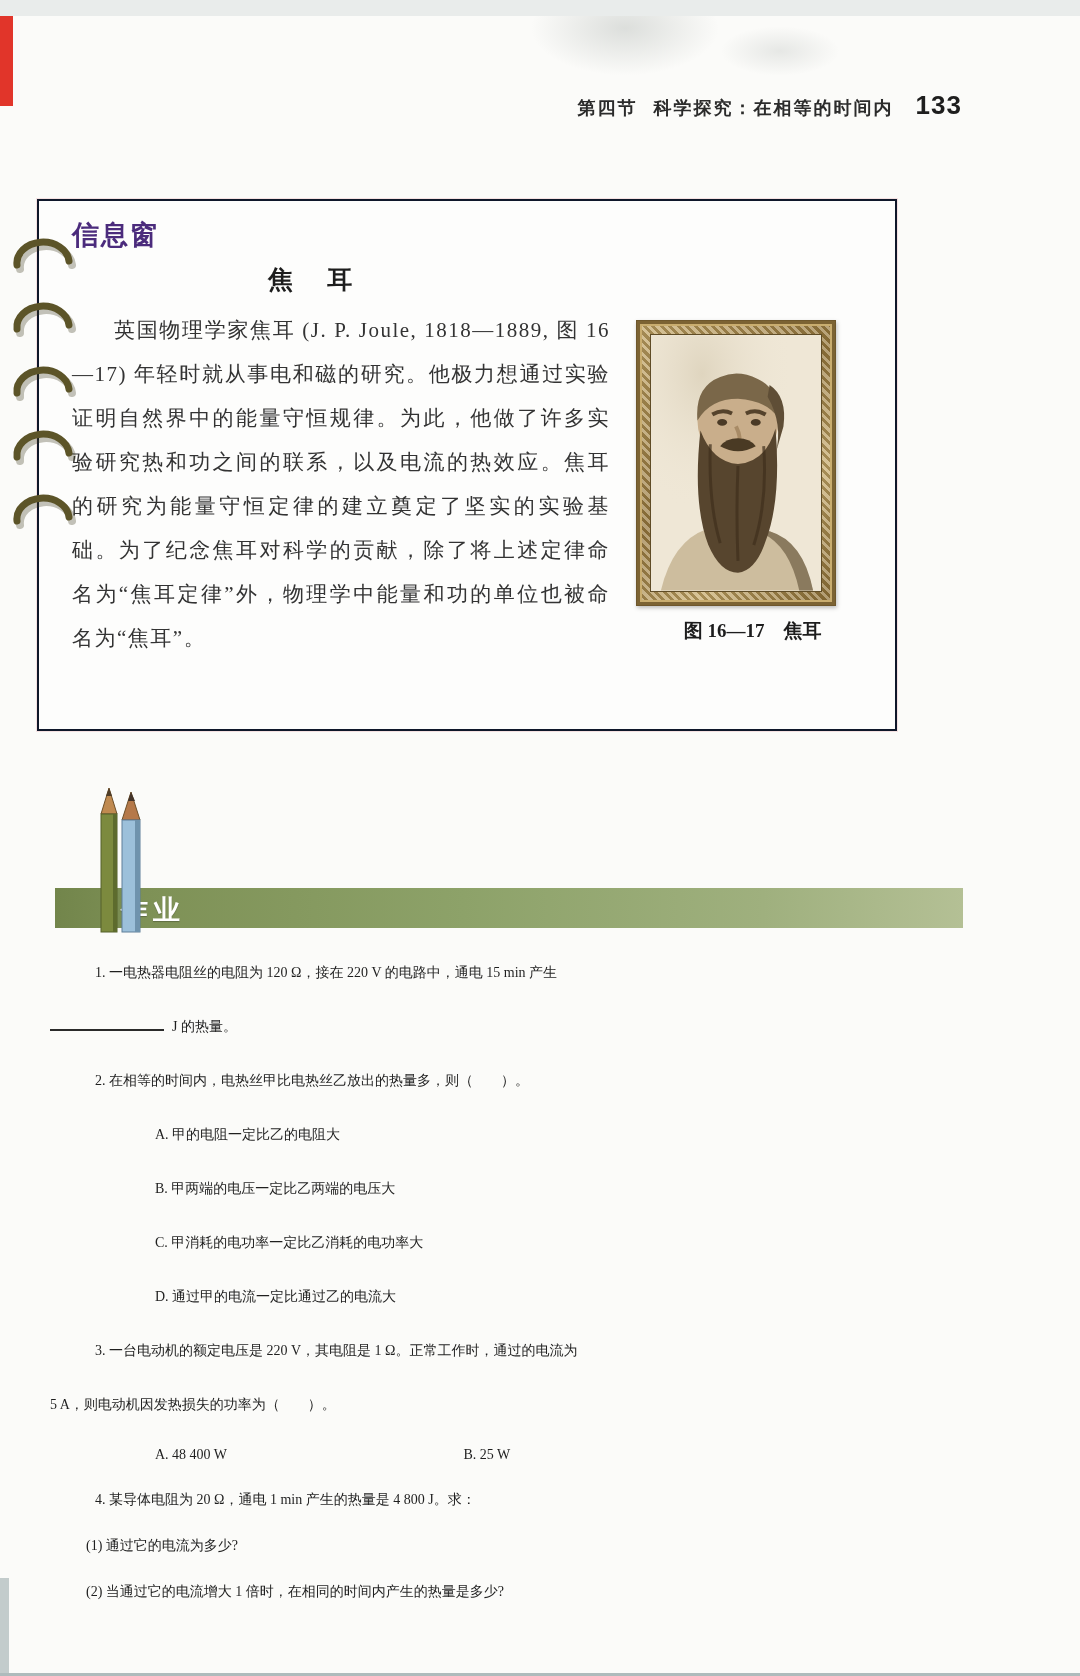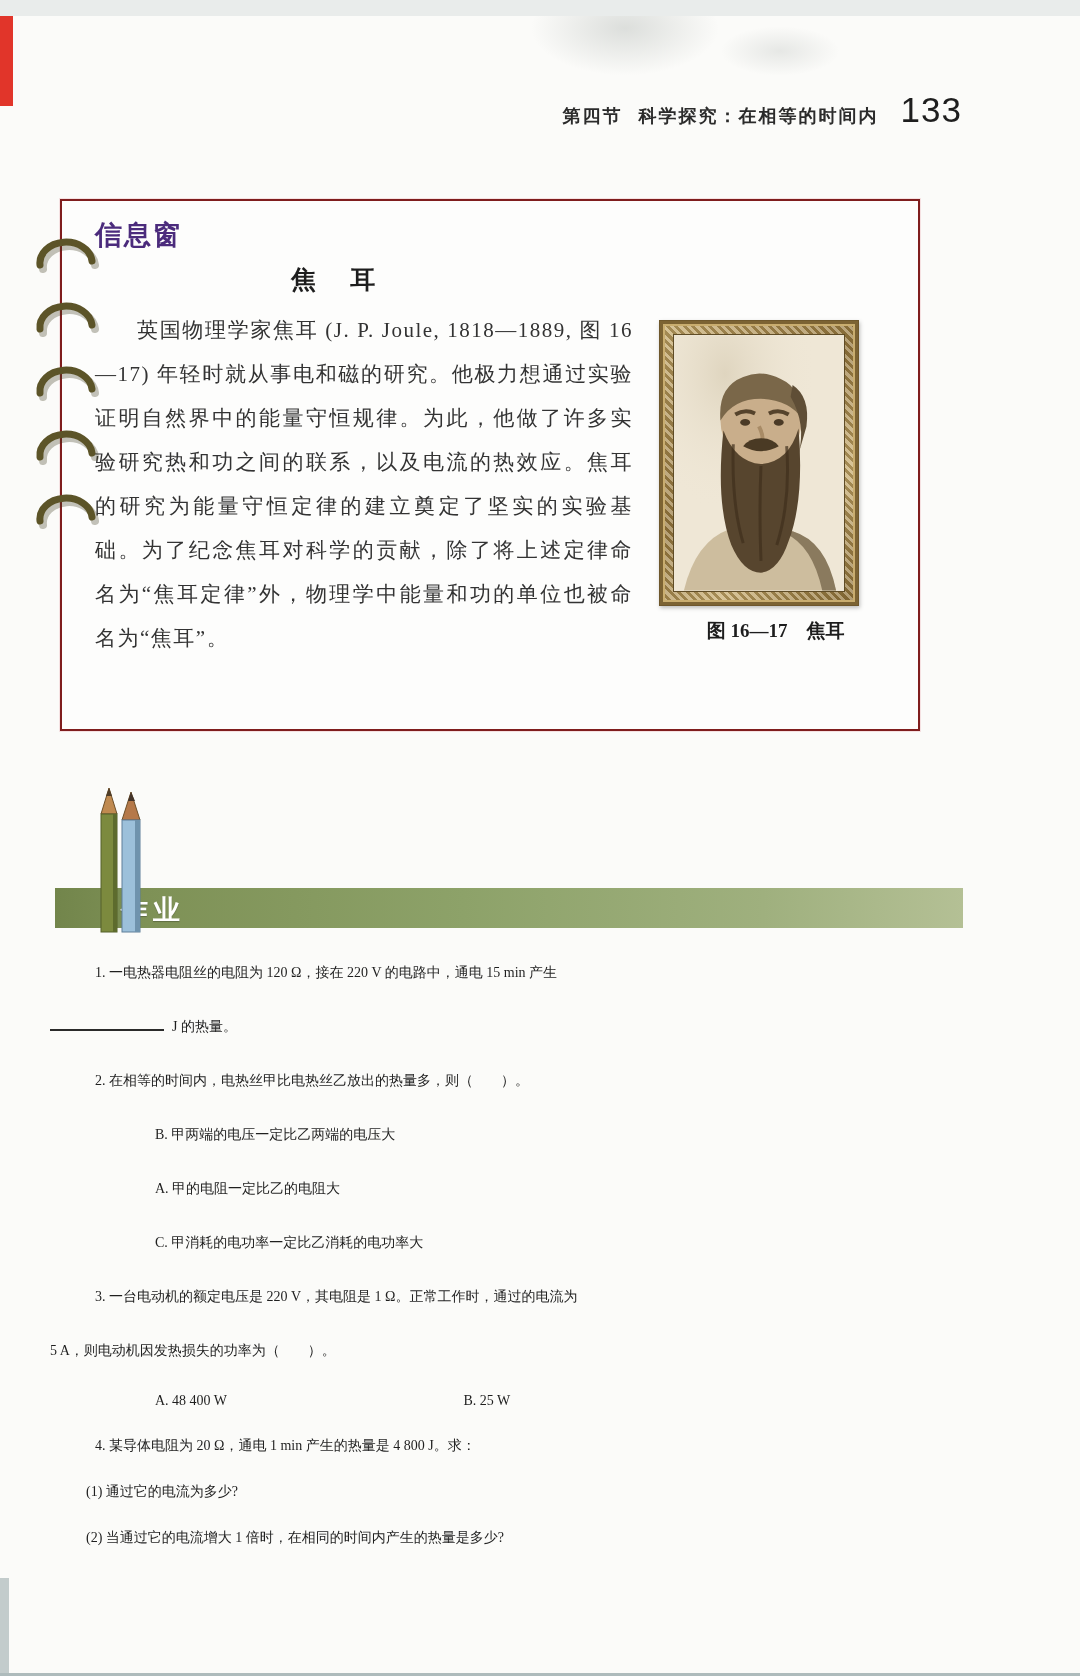--- a/index.html
+++ b/index.html
@@ -16,25 +16,25 @@
   .smudge{position:absolute;left:530px;top:0;width:190px;height:60px;
     background:radial-gradient(ellipse at 50% 20%,rgba(110,120,115,.22),transparent 70%);}
   .smudge2{position:absolute;left:720px;top:10px;width:120px;height:50px;
     background:radial-gradient(ellipse,rgba(110,120,115,.15),transparent 70%);}
 
   
   .header{position:absolute;top:74px;right:118px;display:flex;align-items:baseline;
     font-family:"Liberation Sans","DejaVu Sans",sans-serif;}
   .header .sec{font-size:18px;font-weight:bold;color:#2b2b2b;margin-right:16px;letter-spacing:2px;}
   .header .ttl{font-size:18px;font-weight:bold;color:#2b2b2b;letter-spacing:2px;}
-  .header .pno{font-size:35px;font-weight:normal;color:#1e1e1e;margin-left:22px;letter-spacing:1px;text-align:center;}
+  .header .pno{font-size:26px;font-weight:bold;color:#1e1e1e;margin-left:22px;letter-spacing:1px;text-align:center;}
 
   
-  .info-box{position:absolute;left:60px;top:183px;width:860px;height:532px;
-    background:#fdfdfc;border:2px solid #7f1d1d;box-sizing:border-box;
+  .info-box{position:absolute;left:37px;top:183px;width:860px;height:532px;
+    background:#fdfdfc;border:2px solid #0f172a;box-sizing:border-box;
     box-shadow:0 0 0 1px rgba(227,149,160,.25);}
   .rings{position:absolute;left:-36px;top:20px;width:92px;height:330px;pointer-events:none;}
   .info-label{margin:16px 0 0 33px;font-family:"Liberation Sans","DejaVu Sans",sans-serif;
     font-size:27px;font-weight:bold;color:#4b2b7c;letter-spacing:2px;}
   .joule-title{margin-top:10px;text-align:center;padding-right:300px;
     font-size:25px;font-weight:bold;color:#1d1d1d;letter-spacing:14px;}
   .info-content{padding:12px 26px 0 33px;}
   .figure{float:right;width:233px;margin:12px 0 12px 26px;}
   .frame{
     box-sizing:border-box;width:200px;padding:13px;border:1px solid #6e572c;
@@ -155,23 +155,24 @@
     <rect x="45" y="36" width="5" height="112" fill="#6f93ad"></rect>
   </svg>
   <div class="hw-banner">
     <span class="lbl">作业</span>
   </div>
 
   <div class="questions">
     <div class="qline ind-num">1. 一电热器电阻丝的电阻为 120 Ω，接在 220 V 的电路中，通电 15 min 产生</div>
     <div class="qline"><span class="blank"></span><span>J 的热量。</span></div>
     <div class="qline ind-num">2. 在相等的时间内，电热丝甲比电热丝乙放出的热量多，则（　　）。</div>
+    <div class="qline ind-opt">A. 甲的电阻一定比乙的电阻大</div>
     <div class="qline ind-opt">B. 甲两端的电压一定比乙两端的电压大</div>
-    <div class="qline ind-opt">A. 甲的电阻一定比乙的电阻大</div>
     <div class="qline ind-opt">C. 甲消耗的电功率一定比乙消耗的电功率大</div>
+    <div class="qline ind-opt">D. 通过甲的电流一定比通过乙的电流大</div>
     <div class="qline ind-num">3. 一台电动机的额定电压是 220 V，其电阻是 1 Ω。正常工作时，通过的电流为</div>
     <div class="qline">5 A，则电动机因发热损失的功率为（　　）。</div>
     <div class="qline optrow">
       <span class="col1">A. 48 400 W</span>
       <span>B. 25 W</span>
     </div>
     <div class="qline ind-num tight">4. 某导体电阻为 20 Ω，通电 1 min 产生的热量是 4 800 J。求：</div>
     <div class="qline ind-sub">(1) 通过它的电流为多少?</div>
     <div class="qline ind-sub">(2) 当通过它的电流增大 1 倍时，在相同的时间内产生的热量是多少?</div>
   </div>

